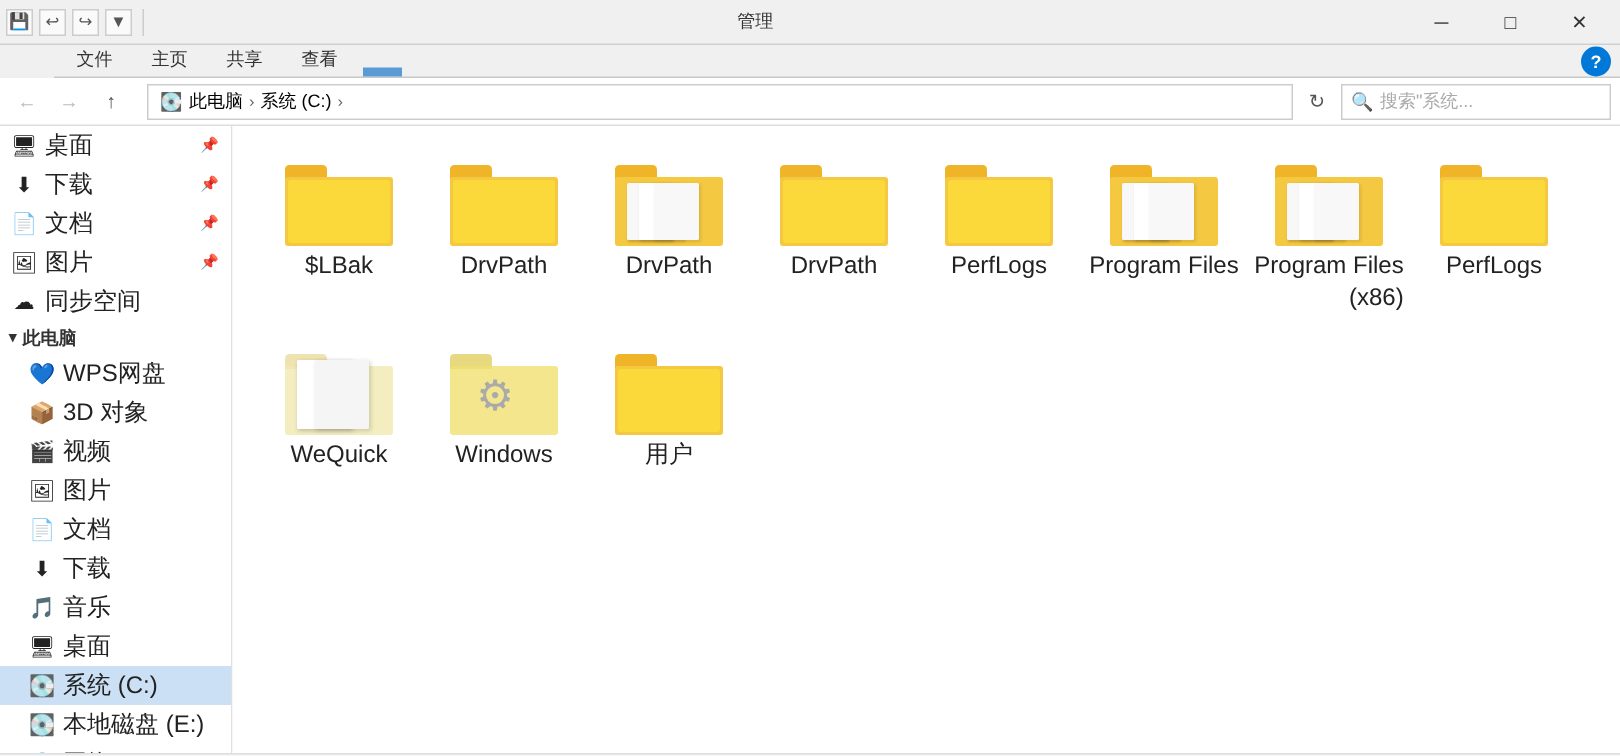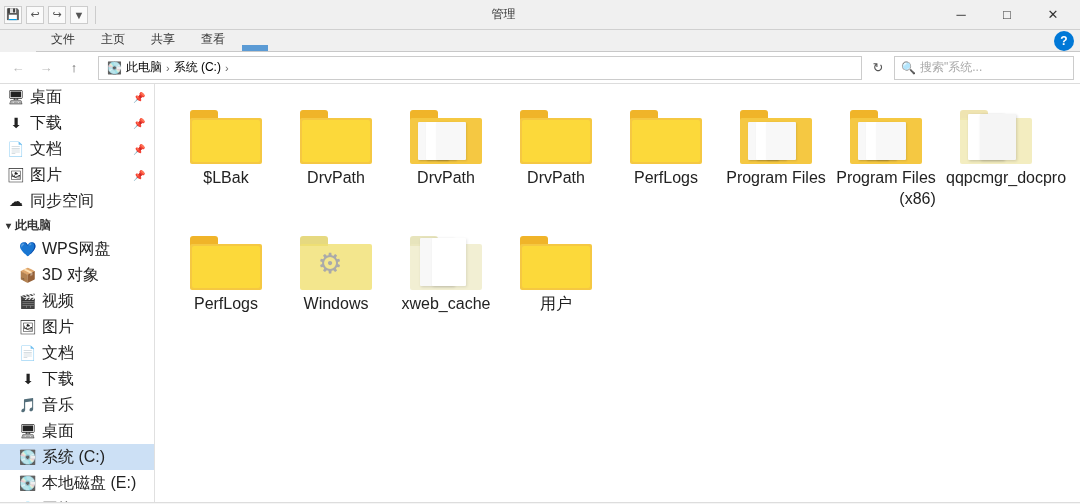--- a/index.html
+++ b/index.html
@@ -343,54 +343,45 @@
       <div style="position:absolute;top:8px;left:0;width:28px;height:10px;background:#f0b429;border-radius:3px 3px 0 0;"></div>
       <div style="position:absolute;top:16px;left:0;width:72px;height:46px;background:#f5c842;border-radius:2px;"></div>
       <div style="position:absolute;top:20px;left:8px;width:30px;height:38px;background:#f8f8f8;border-radius:1px;box-shadow:1px 1px 2px rgba(0,0,0,0.2);"></div>
       <div style="position:absolute;top:20px;left:16px;width:30px;height:38px;background:#fff;border-radius:1px;box-shadow:1px 1px 2px rgba(0,0,0,0.15);"></div>
       <div style="position:absolute;top:20px;left:26px;width:30px;height:38px;background:#f8f8f8;border-radius:1px;box-shadow:1px 1px 2px rgba(0,0,0,0.1);"></div>
     </div>
           <div class="folder-label">Program Files<br>(x86)</div>
         </div>
         <div class="folder-item">
           <div class="folder-icon" style="position:relative;width:72px;height:64px;">
+      <div style="position:absolute;top:8px;left:0;width:28px;height:10px;background:#f0b429;border-radius:3px 3px 0 0;"></div>
+      <div style="position:absolute;top:16px;left:0;width:72px;height:46px;background:#f5c842;border-radius:2px;"></div>
+      <div style="position:absolute;top:18px;left:2px;width:68px;height:42px;background:#fcd93a;border-radius:2px;"></div>
+    </div>
+          <div class="folder-label">PerfLogs</div>
+        </div>
+        <div class="folder-item">
+          <div class="folder-icon" style="position:relative;width:72px;height:64px;">
       <div style="position:absolute;top:8px;left:0;width:28px;height:10px;background:#e8d890;border-radius:3px 3px 0 0;opacity:0.7;"></div>
       <div style="position:absolute;top:16px;left:0;width:72px;height:46px;background:#f0e8b0;border-radius:2px;opacity:0.8;"></div>
       <div style="position:absolute;top:12px;left:8px;width:36px;height:46px;background:#fff;border-radius:1px;box-shadow:1px 1px 3px rgba(0,0,0,0.2);"></div>
       <div style="position:absolute;top:12px;left:20px;width:36px;height:46px;background:#f5f5f5;border-radius:1px;box-shadow:1px 1px 3px rgba(0,0,0,0.15);"></div>
     </div>
-          <div class="folder-label">qqpcmgr_docpro</div>
-        </div>
-        <div class="folder-item">
-          <div class="folder-icon" style="position:relative;width:72px;height:64px;">
-      <div style="position:absolute;top:8px;left:0;width:28px;height:10px;background:#f0b429;border-radius:3px 3px 0 0;"></div>
-      <div style="position:absolute;top:16px;left:0;width:72px;height:46px;background:#f5c842;border-radius:2px;"></div>
-      <div style="position:absolute;top:18px;left:2px;width:68px;height:42px;background:#fcd93a;border-radius:2px;"></div>
-    </div>
-          <div class="folder-label">PerfLogs</div>
+          <div class="folder-label">WeQuick</div>
         </div>
         <div class="folder-item">
           <div class="folder-icon" style="position:relative;width:72px;height:64px;">
       <div style="position:absolute;top:8px;left:0;width:28px;height:10px;background:#e0d060;border-radius:3px 3px 0 0;opacity:0.8;"></div>
       <div style="position:absolute;top:16px;left:0;width:72px;height:46px;background:#f0e070;border-radius:2px;opacity:0.8;"></div>
       <div style="position:absolute;top:18px;left:12px;width:36px;height:36px;color:#aaa;font-size:28px;display:flex;align-items:center;justify-content:center;">⚙</div>
     </div>
           <div class="folder-label">Windows</div>
         </div>
         <div class="folder-item">
           <div class="folder-icon" style="position:relative;width:72px;height:64px;">
-      <div style="position:absolute;top:8px;left:0;width:28px;height:10px;background:#ddd8a0;border-radius:3px 3px 0 0;opacity:0.7;"></div>
-      <div style="position:absolute;top:16px;left:0;width:72px;height:46px;background:#ede8c0;border-radius:2px;opacity:0.7;"></div>
-      <div style="position:absolute;top:10px;left:10px;width:34px;height:48px;background:#f8f8f8;border-radius:1px;box-shadow:1px 1px 3px rgba(0,0,0,0.15);"></div>
-      <div style="position:absolute;top:10px;left:22px;width:34px;height:48px;background:#fff;border-radius:1px;box-shadow:1px 1px 3px rgba(0,0,0,0.1);"></div>
-    </div>
-          <div class="folder-label">xweb_cache</div>
-        </div>
-        <div class="folder-item">
-          <div class="folder-icon" style="position:relative;width:72px;height:64px;">
       <div style="position:absolute;top:8px;left:0;width:28px;height:10px;background:#f0b429;border-radius:3px 3px 0 0;"></div>
       <div style="position:absolute;top:16px;left:0;width:72px;height:46px;background:#f5c842;border-radius:2px;"></div>
       <div style="position:absolute;top:18px;left:2px;width:68px;height:42px;background:#fcd93a;border-radius:2px;"></div>
     </div>
           <div class="folder-label">用户</div>
         </div>
       </div>
   </div>
 </div>
 

